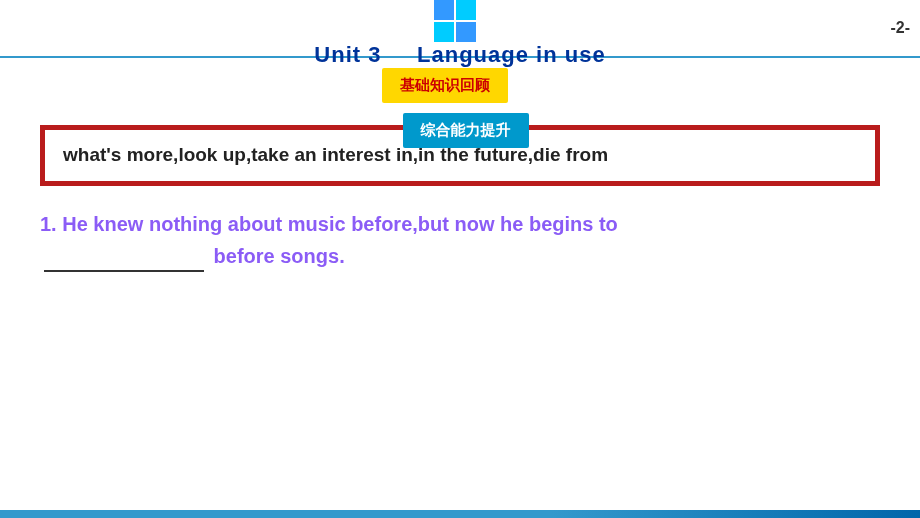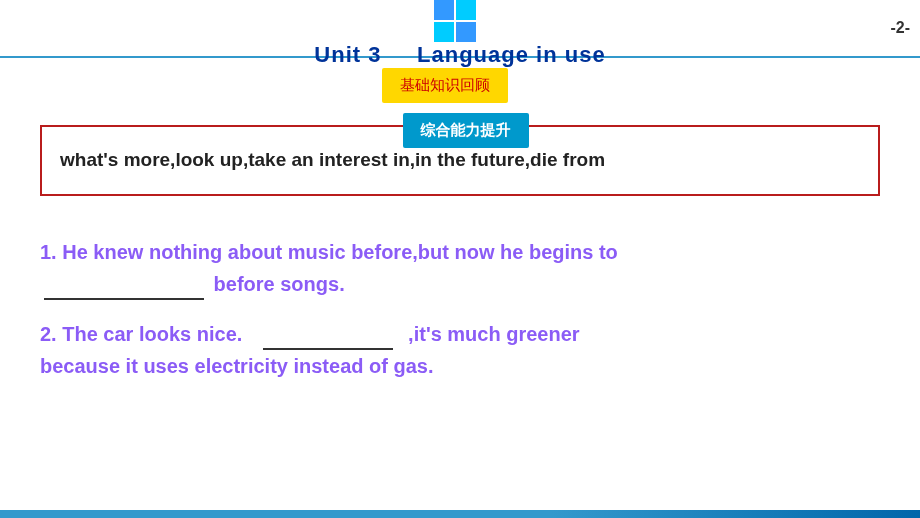--- a/index.html
+++ b/index.html
@@ -50,21 +50,21 @@
       align-items: center;
       margin-right: 30px;
     }
 
     .btn-yellow {
       background: #FFD700;
       color: #cc0000;
       border: none;
       padding: 8px 18px;
       font-size: 15px;
-      font-weight: normal;
+      font-weight: bold;
       cursor: pointer;
       border-radius: 2px;
       font-family: 'SimHei', 'Microsoft YaHei', sans-serif;
     }
 
     .btn-blue {
       background: #0099CC;
       color: #ffffff;
       border: none;
       padding: 8px 18px;
@@ -101,23 +101,23 @@
       align-items: center;
       gap: 6px;
     }
 
     .roman-num {
       font-style: normal;
       font-size: 26px;
     }
 
     .phrase-box {
-      border: 2px solid #b91c1c;
-      padding: 20px 18px;
-      margin-bottom: 40px;
+      border: 5px solid #b91c1c;
+      padding: 12px 18px;
+      margin-bottom: 22px;
       font-size: 19px;
       font-weight: bold;
       color: #222;
       line-height: 1.4;
       display: inline-block;
       width: 100%;
     }
 
     .exercise-item {
       margin-bottom: 18px;
@@ -204,28 +204,18 @@
     <div class="exercise-text">
       <span>1.</span>
       <span>He knew nothing about music before,but now he begins to</span>
       <br>
       <span class="blank" style="min-width:160px;"></span>
       <span> before songs.</span>
     </div>
   </div>
 
   
-  <div class="exercise-item">
-    <div class="exercise-text">
-      <span>2.</span>
-      <span>The car looks nice.&nbsp;&nbsp;</span>
-      <span class="blank" style="min-width:130px;"></span>
-      <span>&nbsp;,it's much greener</span>
-      <br>
-      <span>because it uses electricity instead of gas.</span>
-    </div>
-  </div>
 
   
 
 </div>
 
 <div class="bottom-bar"></div>
 
 </body></html>

